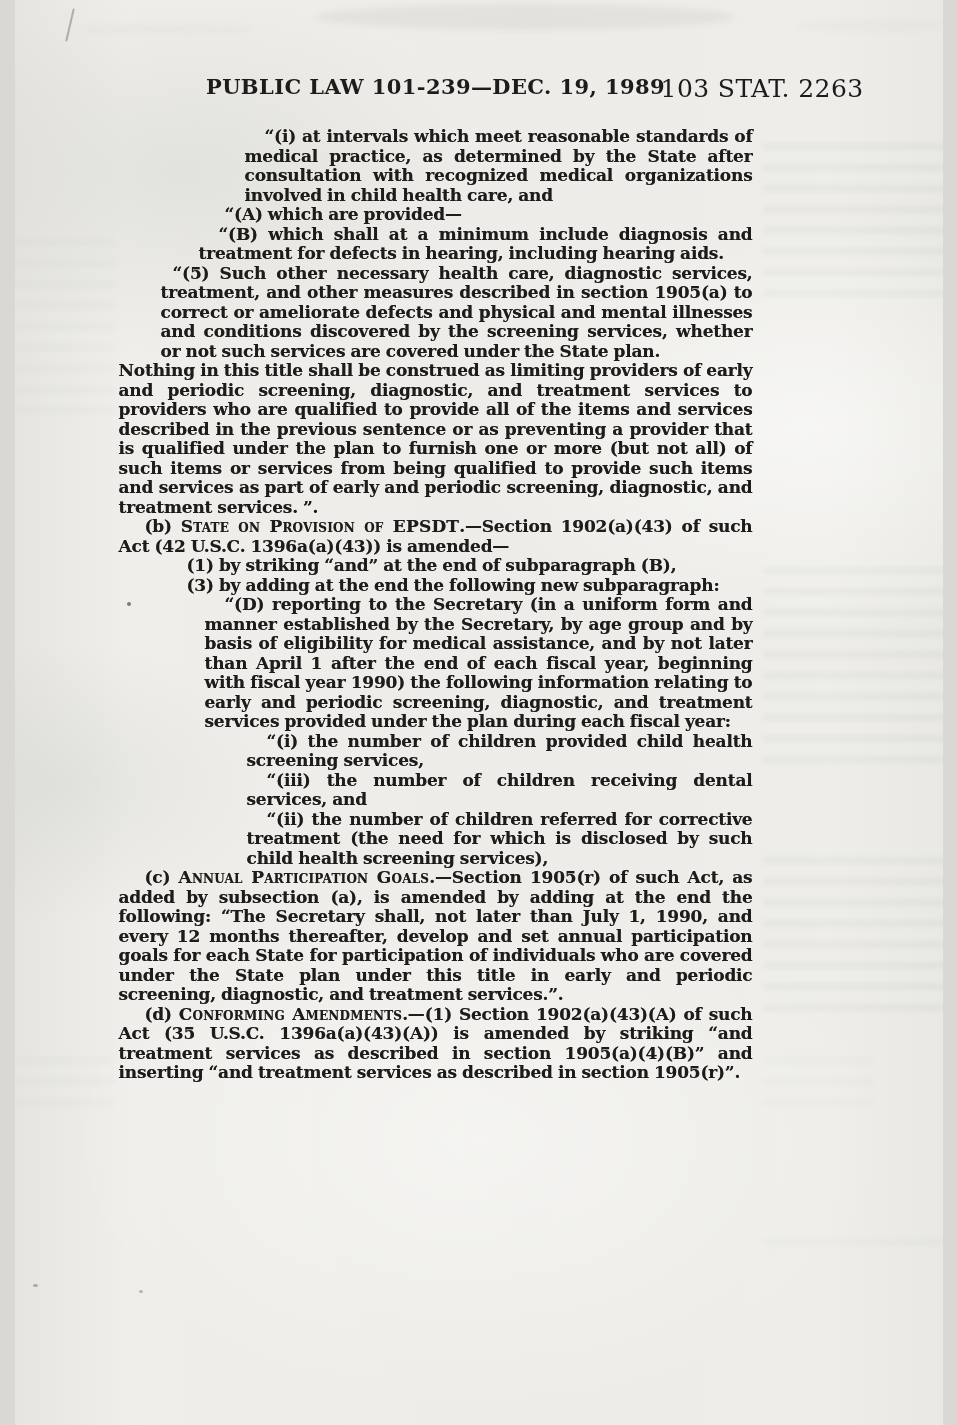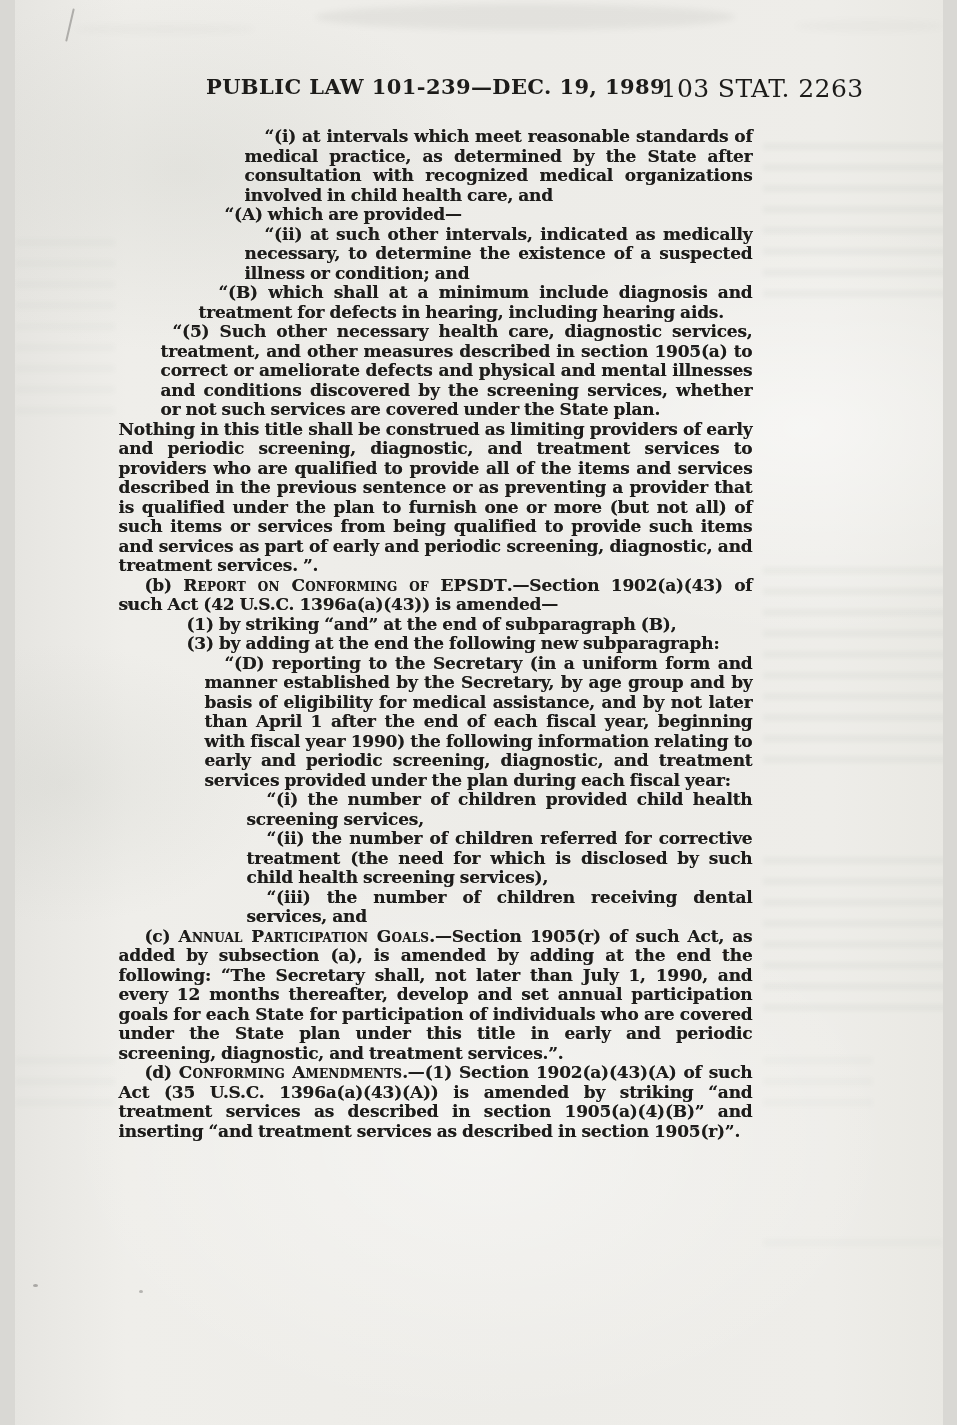--- a/index.html
+++ b/index.html
@@ -109,28 +109,27 @@
   <div class="speck" style="left:124px; top:1290px; width:4px; height:3px; opacity:0.35;"></div>
 
   <div id="header">
     <div class="law-title">PUBLIC LAW 101-239—DEC. 19, 1989</div>
     <div class="stat-number">103 STAT. 2263</div>
   </div>
 
   <div id="doc-body">
       <div class="para ind-i"><span>“(i) at intervals which meet reasonable standards of medical practice, as determined by the State after consultation with recognized medical organizations involved in child health care, and</span></div>
       <div class="para ind-a"><span>“(A) which are provided—</span></div>
-      <div class="para ind-i"><span>“(ii) at such other intervals, indicated as medically necessary, to determine the existence of a suspected illness or condition; and</span></div>
       <div class="para ind-B"><span>“(B) which shall at a minimum include diagnosis and treatment for defects in hearing, including hearing aids.</span></div>
       <div class="para ind-5"><span>“(5) Such other necessary health care, diagnostic services, treatment, and other measures described in section 1905(a) to correct or ameliorate defects and physical and mental illnesses and conditions discovered by the screening services, whether or not such services are covered under the State plan.</span></div>
       <div class="para flush"><span>Nothing in this title shall be construed as limiting providers of early and periodic screening, diagnostic, and treatment services to providers who are qualified to provide all of the items and services described in the previous sentence or as preventing a provider that is qualified under the plan to furnish one or more (but not all) of such items or services from being qualified to provide such items and services as part of early and periodic screening, diagnostic, and treatment services. ”.</span></div>
-      <div class="para ind-sub"><span>(b) </span><span class="sc">Report on Conforming of EPSDT</span><span>.—Section 1902(a)(43) of such Act (42 U.S.C. 1396a(a)(43)) is amended—</span></div>
+      <div class="para ind-sub"><span>(b) </span><span class="sc">State on Provision of EPSDT</span><span>.—Section 1902(a)(43) of such Act (42 U.S.C. 1396a(a)(43)) is amended—</span></div>
       <div class="para ind-num"><span>(1) by striking “and” at the end of subparagraph (B),</span></div>
       <div class="para ind-num"><span>(3) by adding at the end the following new subparagraph:</span></div>
       <div class="para ind-D"><span>“(D) reporting to the Secretary (in a uniform form and manner established by the Secretary, by age group and by basis of eligibility for medical assistance, and by not later than April 1 after the end of each fiscal year, beginning with fiscal year 1990) the following information relating to early and periodic screening, diagnostic, and treatment services provided under the plan during each fiscal year:</span></div>
       <div class="para ind-rom"><span>“(i) the number of children provided child health screening services,</span></div>
+      <div class="para ind-rom"><span>“(iii) the number of children receiving dental services, and</span></div>
       <div class="para ind-rom"><span>“(ii) the number of children referred for corrective treatment (the need for which is disclosed by such child health screening services),</span></div>
-      <div class="para ind-rom"><span>“(iii) the number of children receiving dental services, and</span></div>
       <div class="para ind-sub"><span>(c) </span><span class="sc">Annual Participation Goals</span><span>.—Section 1905(r) of such Act, as added by subsection (a), is amended by adding at the end the following: “The Secretary shall, not later than July 1, 1990, and every 12 months thereafter, develop and set annual participation goals for each State for participation of individuals who are covered under the State plan under this title in early and periodic screening, diagnostic, and treatment services.”.</span></div>
       <div class="para ind-sub"><span>(d) </span><span class="sc">Conforming Amendments</span><span>.—(1) Section 1902(a)(43)(A) of such Act (35 U.S.C. 1396a(a)(43)(A)) is amended by striking “and treatment services as described in section 1905(a)(4)(B)” and inserting “and treatment services as described in section 1905(r)”.</span></div>
     </div>
 
 </div>
 
 </body></html>

